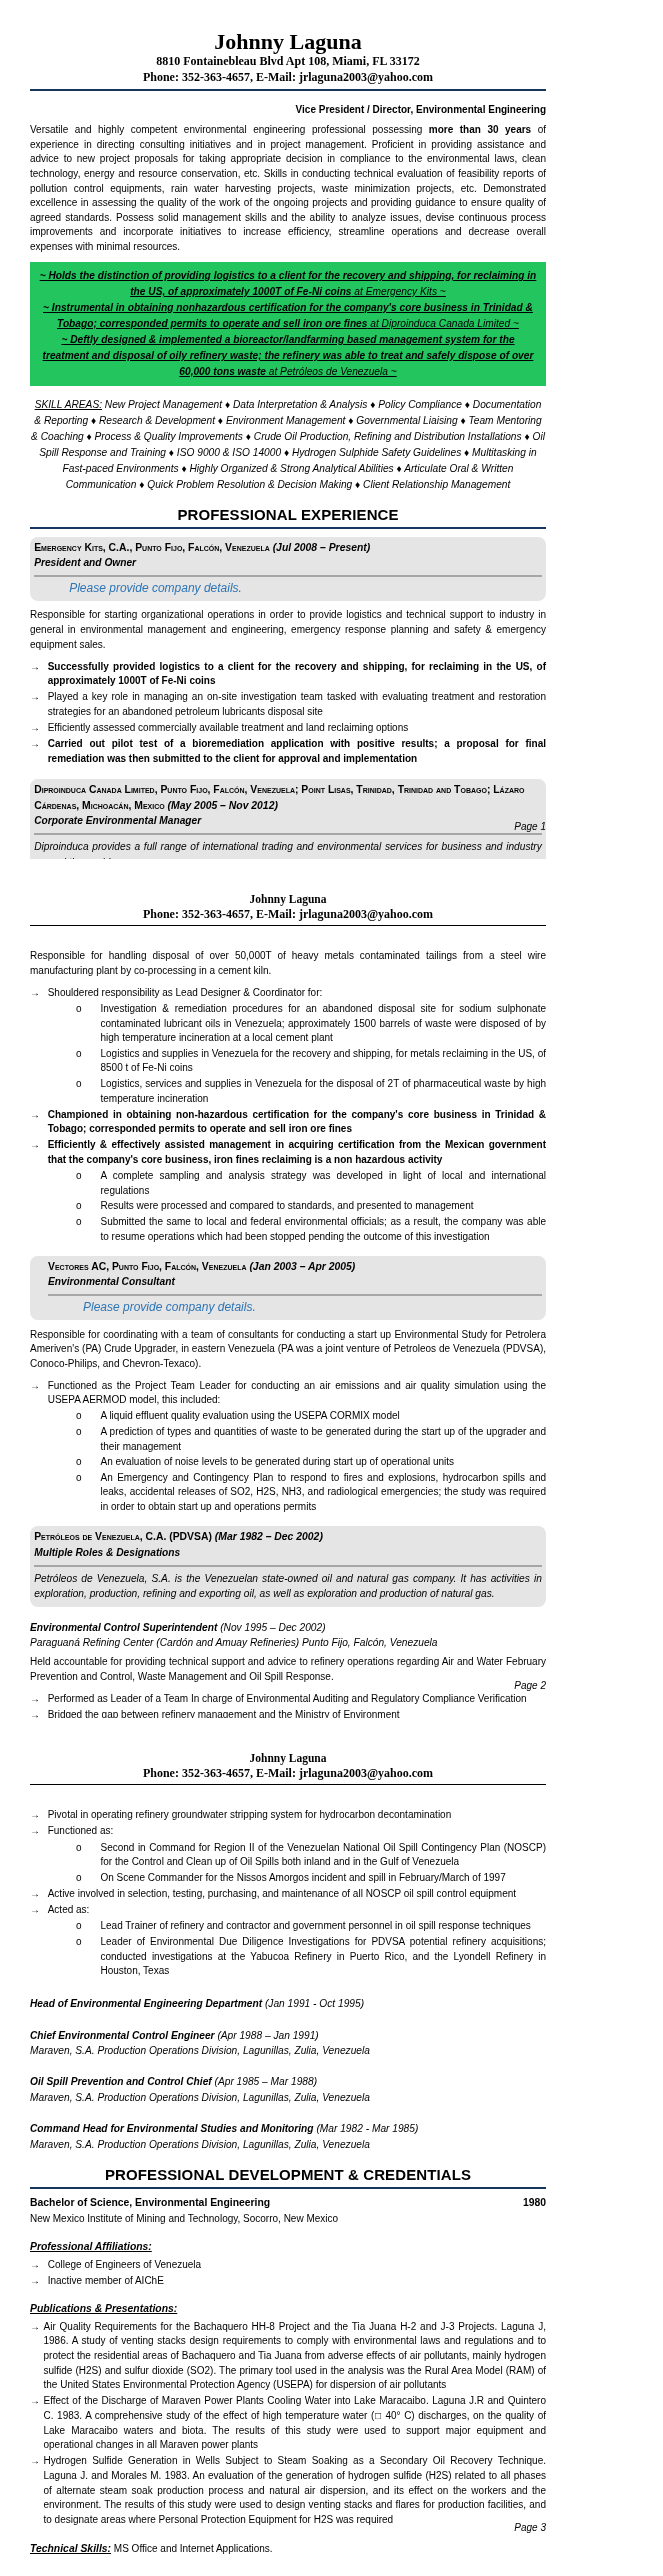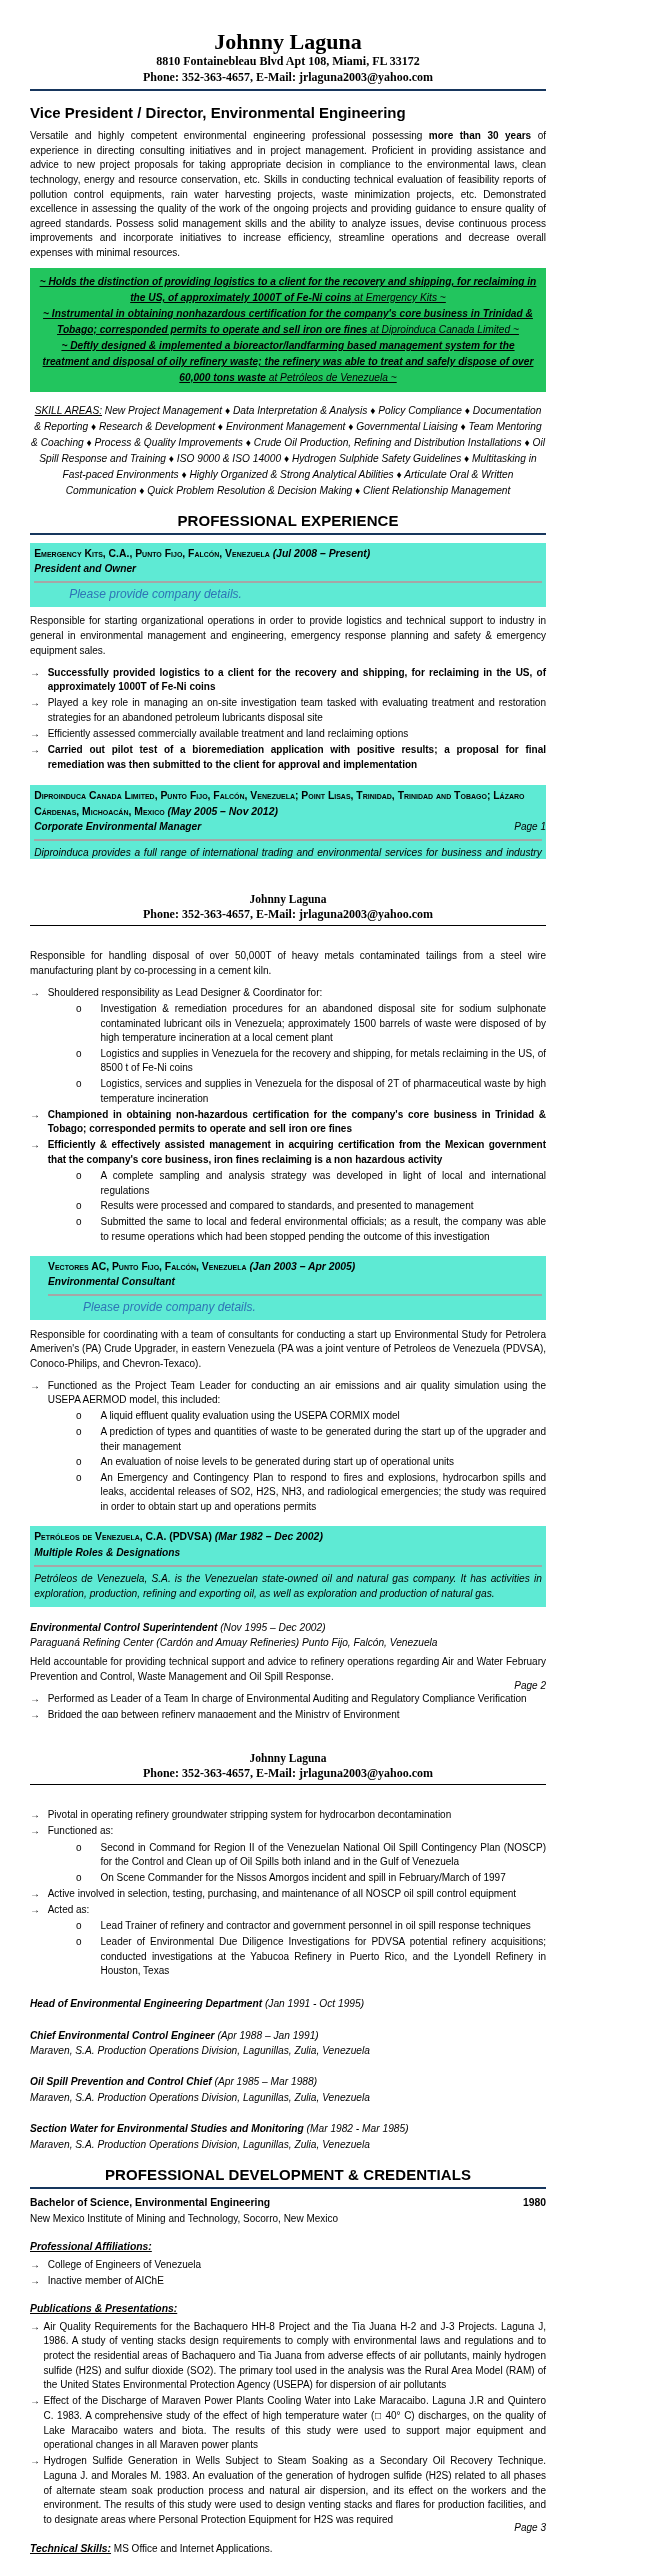--- a/index.html
+++ b/index.html
@@ -6,37 +6,37 @@
   body{width:664px;font-family:"Liberation Sans",sans-serif;color:#000;-webkit-font-smoothing:antialiased;}
   .page{position:relative;width:576px;height:859px;box-sizing:border-box;padding:0 30px;overflow:hidden;background:#fff;}
   .p1{padding-top:29px;}
   .p2,.p3{padding-top:33px;}
 
   
   .doc-name{font-family:"Liberation Serif",serif;font-weight:bold;font-size:22px;line-height:25px;text-align:center;}
   .doc-line{font-family:"Liberation Serif",serif;font-weight:bold;font-size:12px;line-height:15.6px;text-align:center;}
   .rule-navy{height:2.6px;background:#17365d;margin-top:3.6px;}
   .rule-navy.thin{height:2.1px;margin:3.1px 0 7.3px;}
-  .headline{font-size:15px;font-weight:bold;text-align:left;margin:12.5px 0 8.3px;}
+  .headline{font-size:10px;font-weight:bold;text-align:right;margin:12.5px 0 8.3px;}
 
   
   .hdr2-name{font-family:"Liberation Serif",serif;font-weight:bold;font-size:11.5px;line-height:14.6px;text-align:center;}
   .hdr2-contact{font-family:"Liberation Serif",serif;font-weight:bold;font-size:12px;line-height:15.6px;text-align:center;}
   .rule-black{height:1px;background:#000;margin:3.1px 0 23px;}
 
   p.body{font-size:10px;line-height:14.6px;text-align:justify;margin:0 0 7.3px;}
   .b{font-weight:bold;}
 
   .hl-box{background:#22c55e;padding:6.2px 7.3px;margin:2.1px 0 5.2px;text-align:center;font-style:italic;font-size:10.2px;line-height:16px;text-decoration:underline;}
   .skills{font-style:italic;font-size:10.2px;line-height:16px;text-align:center;margin:10.4px 0 4.2px;}
   .skills .lbl{font-weight:normal;text-decoration:underline;}
 
   .sec-head{font-size:15px;font-weight:bold;text-align:center;margin:13.5px 0 4.2px;letter-spacing:0.1px;}
 
-  .co-box{background:#5eead4;padding:3.1px 4.2px 2.1px;margin:5.2px 0 7.3px;}
+  .co-box{background:#e5e5e5;padding:3.1px 4.2px 2.1px;margin:5.2px 0 7.3px;border-radius:8px;}
   .co-line{font-size:10.4px;line-height:15.6px;}
   .co-name{font-variant:small-caps;font-weight:bold;}
   .co-date{font-weight:bold;font-style:italic;}
   .co-title{font-weight:bold;font-style:italic;font-size:10.2px;line-height:15.6px;}
   .co-div{height:2.1px;background:#a6a6a6;margin:4.2px 0;}
   .co-note{color:#2e75b6;font-style:italic;font-size:12px;line-height:15.6px;padding-bottom:2.1px;margin-left:35px;}
   .co-desc{font-style:italic;font-size:10.2px;line-height:15.6px;text-align:justify;padding-bottom:3.1px;}
 
   .bul{display:flex;font-size:10px;line-height:14.6px;margin:1.6px 0;}
   .bul .mk{width:17.7px;flex:none;}
@@ -268,21 +268,21 @@
   </div>
   <div class="role" style="margin-top:15.6px;">
     <div><span class="rt">Chief Environmental Control Engineer</span> <span class="rd">(Apr 1988 – Jan 1991)</span></div>
     <div class="org">Maraven, S.A. Production Operations Division, Lagunillas, Zulia, Venezuela</div>
   </div>
   <div class="role" style="margin-top:15.6px;">
     <div><span class="rt">Oil Spill Prevention and Control Chief</span> <span class="rd">(Apr 1985 – Mar 1988)</span></div>
     <div class="org">Maraven, S.A. Production Operations Division, Lagunillas, Zulia, Venezuela</div>
   </div>
   <div class="role" style="margin-top:15.6px;">
-    <div><span class="rt">Section Water for Environmental Studies and Monitoring</span> <span class="rd">(Mar 1982 - Mar 1985)</span></div>
+    <div><span class="rt">Command Head for Environmental Studies and Monitoring</span> <span class="rd">(Mar 1982 - Mar 1985)</span></div>
     <div class="org">Maraven, S.A. Production Operations Division, Lagunillas, Zulia, Venezuela</div>
   </div>
 
   <div class="sec-head">PROFESSIONAL DEVELOPMENT &amp; CREDENTIALS</div>
   <div class="rule-navy thin"></div>
 
   <div class="deg-row">
     <span>Bachelor of Science, Environmental Engineering</span>
     <span>1980</span>
   </div>

